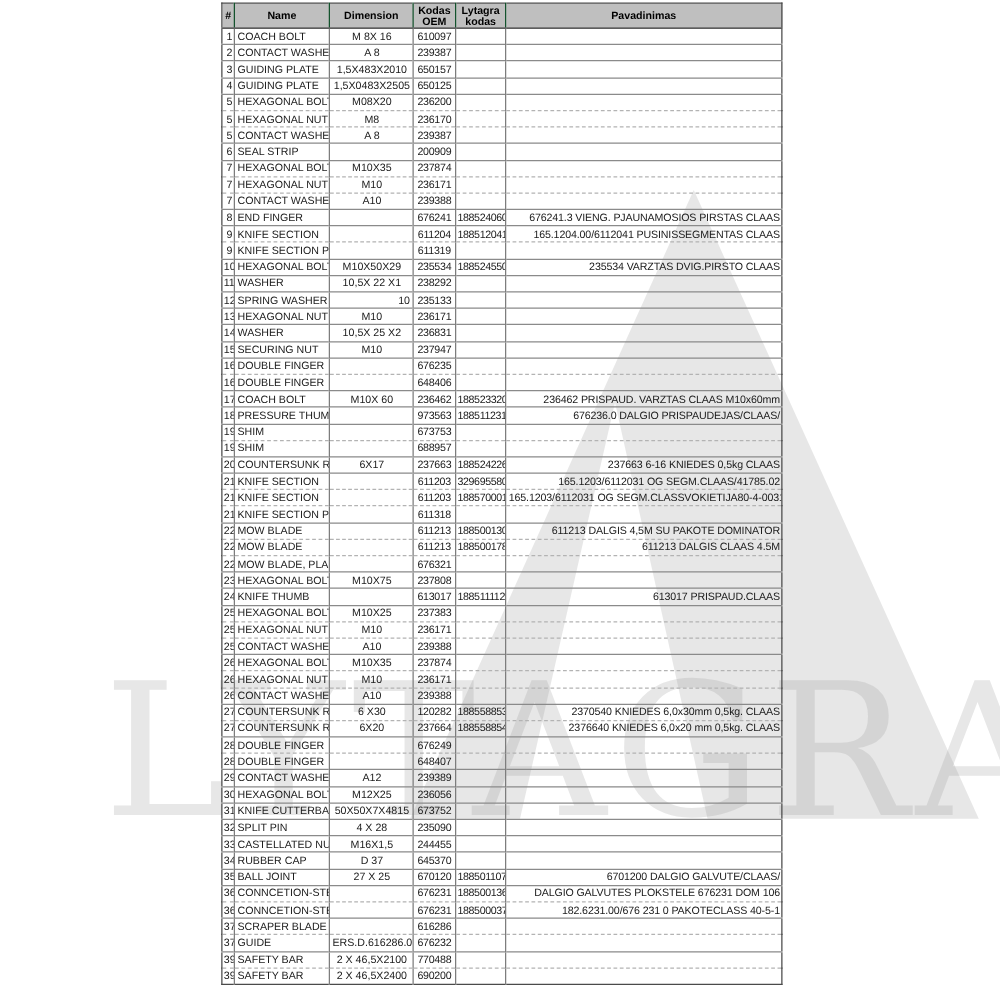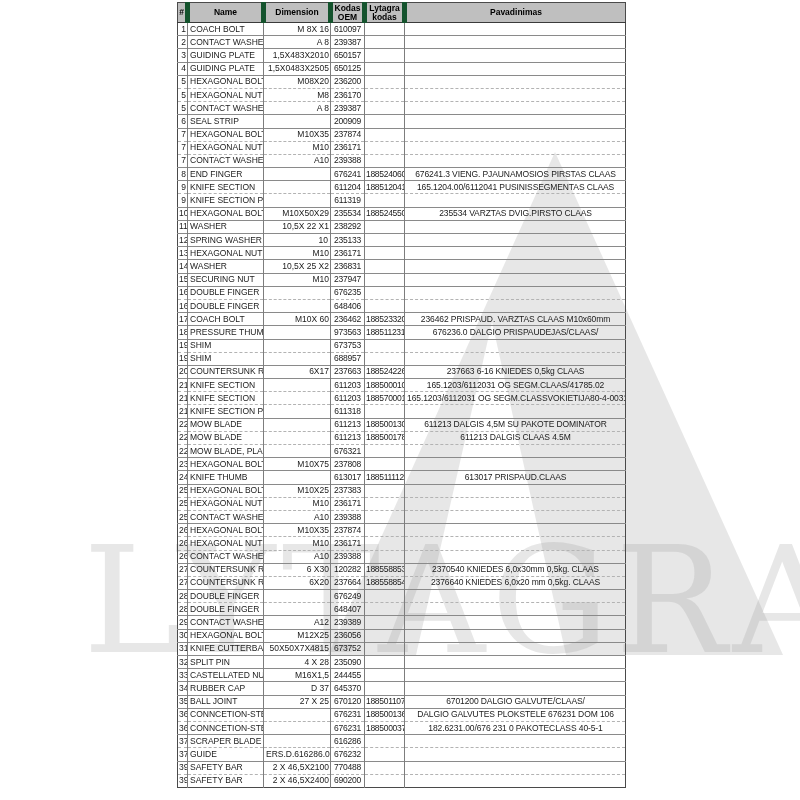--- a/index.html
+++ b/index.html
@@ -35,21 +35,21 @@
   table.parts { border: 1.5px solid #4a4a4a; }
   thead th {
     background: #bfbfbf;
     font-weight: bold;
     font-size: 8.5px;
     line-height: 8.5px;
     text-align: center;
     vertical-align: middle;
     height: 17px;
     padding: 1px 0;
-    border-left: 5px solid #14532d;
+    border-left: 1px solid #14532d;
     border-bottom: 1.5px solid #3a3a3a;
     color: #000;
   }
   thead th:first-child { border-left: none; }
 
   tbody td {
     height: 12.19px;
     padding: 0 1px;
     white-space: nowrap;
     overflow: hidden;
@@ -58,25 +58,25 @@
     border-top: 1px dashed #b3b3b3;
     line-height: 11px;
     background: transparent;
   }
   tbody td:first-child { border-left: none; }
   tbody tr:first-child td { border-top: none; }
   tbody tr.group-start td { border-top: 1px solid #8a8a8a; }
 
   td.col-num  { text-align: right; padding-right: 1px; }
   td.col-name { text-align: left;  padding-left: 2px; margin-left: 28px; }
-  td.col-dim  { text-align: right;  padding-left: 2px; }
+  td.col-dim  { text-align: center;  padding-left: 2px; }
   td.col-dim.num { text-align: right; padding-right: 2px; }
   td.col-oem  { text-align: center; padding-right: 1px; letter-spacing: -0.2px; }
   td.col-lyt  { text-align: right; padding-right: 1px; letter-spacing: -0.3px; }
-  td.col-pav  { text-align: center;  padding-left: 2px; letter-spacing: -0.1px; margin-top: 37px; }
+  td.col-pav  { text-align: right;  padding-left: 2px; letter-spacing: -0.1px; margin-top: 37px; }
 </style>
 </head>
 <body>
 
 <svg class="watermark" viewBox="0 0 800 800">
   <path d="M555,152 L783,655 L328,655 Z M492,322 L566,655 L416,655 Z" fill="#9a9a9a" fill-opacity="0.24" fill-rule="evenodd"></path>
   <text x="83" y="652" font-family="DejaVu Serif, serif" font-size="148" letter-spacing="6" fill="#9a9a9a" fill-opacity="0.24">LYTAGRA</text>
 </svg>
 
 <table class="parts">
@@ -313,21 +313,21 @@
         <td class="col-dim">6X17</td>
         <td class="col-oem">237663</td>
         <td class="col-lyt">188524226</td>
         <td class="col-pav">237663 6-16 KNIEDES 0,5kg CLAAS</td>
       </tr>
       <tr class="group-start">
         <td class="col-num">21</td>
         <td class="col-name">KNIFE SECTION</td>
         <td class="col-dim"></td>
         <td class="col-oem">611203</td>
-        <td class="col-lyt">188500010</td>
+        <td class="col-lyt">329695580</td>
         <td class="col-pav">165.1203/6112031 OG SEGM.CLAAS/41785.02</td>
       </tr>
       <tr>
         <td class="col-num">21</td>
         <td class="col-name">KNIFE SECTION</td>
         <td class="col-dim"></td>
         <td class="col-oem">611203</td>
         <td class="col-lyt">188570001</td>
         <td class="col-pav">165.1203/6112031 OG SEGM.CLASSVOKIETIJA80-4-0031-F</td>
       </tr>

